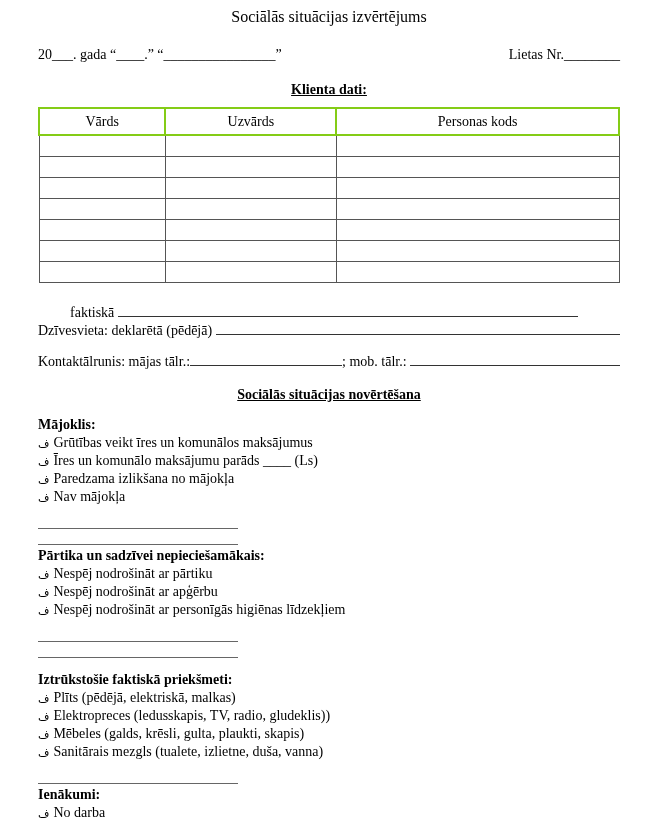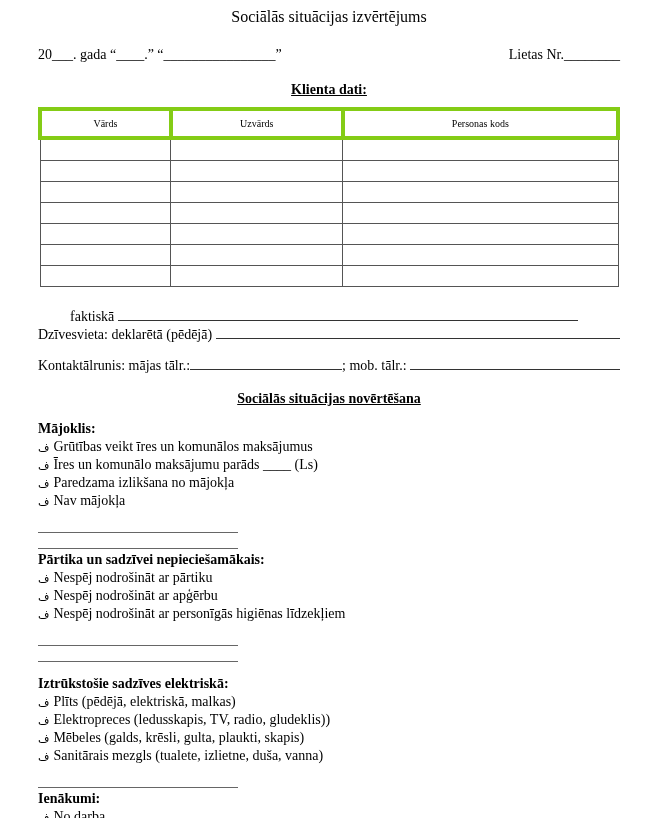--- a/index.html
+++ b/index.html
@@ -7,21 +7,21 @@
     width:645px;height:818px;background:#ffffff;color:#000;
     font-family:"Liberation Serif","DejaVu Serif",serif;
     font-size:14px;overflow:hidden;
   }
   .page{padding:6px 25px 16px 38px;box-sizing:border-box;width:645px;height:818px;}
   .doc-title{text-align:center;font-size:16px;margin-top:2px;}
   .date-row{display:flex;justify-content:space-between;align-items:baseline;margin-top:21px;}
   .bold{font-weight:normal;}
   .center-heading{text-align:center;font-weight:bold;text-decoration:underline;margin-top:19px;}
   table.client{width:100%;border-collapse:collapse;margin-top:9px;}
-  table.client th{border:4px solid #84cc16;font-weight:normal;height:23px;font-size:10px;text-align:center;}
+  table.client th{border:2px solid #84cc16;font-weight:normal;height:23px;font-size:14px;text-align:center;}
   table.client td{border:1px solid #555;height:18px;}
   .line-row{display:flex;align-items:baseline;white-space:pre;}
   .residence-block{margin-top:20px;}
   .row-2{margin-top:3px;}
   .indent{padding-left:32px;}
   .fill{flex:1;border-bottom:1px solid #333;height:13px;}
   .fill-fixed{width:152px;border-bottom:1px solid #333;height:13px;}
   .fill-short{flex:1;margin-right:42px;border-bottom:1px solid #333;height:13px;}
   .contact-row{margin-top:13px;}
   .assessment-heading{margin-top:17px;}
@@ -148,21 +148,21 @@
           <span>Nespēj nodrošināt ar apģērbu</span>
         </div>
         <div class="check-item">
           <span class="checkbox-glyph">ف</span>
           <span>Nespēj nodrošināt ar personīgās higiēnas līdzekļiem</span>
         </div>
         <div class="blank-line"></div>
         <div class="blank-line"></div>
       </div>
       <div class="form-section">
-        <div class="sec-heading">Iztrūkstošie sadzīves elektriskā:</div>
+        <div class="sec-heading">Iztrūkstošie faktiskā priekšmeti:</div>
         <div class="check-item">
           <span class="checkbox-glyph">ف</span>
           <span>Plīts (pēdējā, elektriskā, malkas)</span>
         </div>
         <div class="check-item">
           <span class="checkbox-glyph">ف</span>
           <span>Elektropreces (ledusskapis, TV, radio, gludeklis))</span>
         </div>
         <div class="check-item">
           <span class="checkbox-glyph">ف</span>

